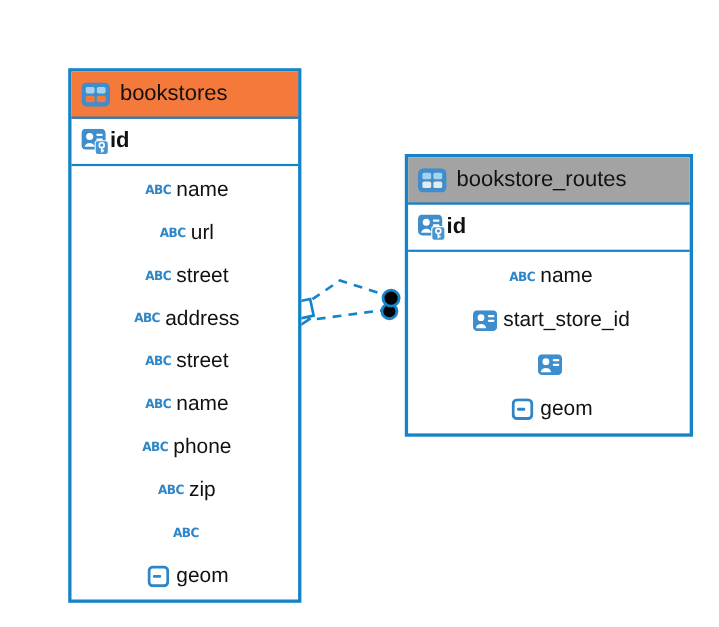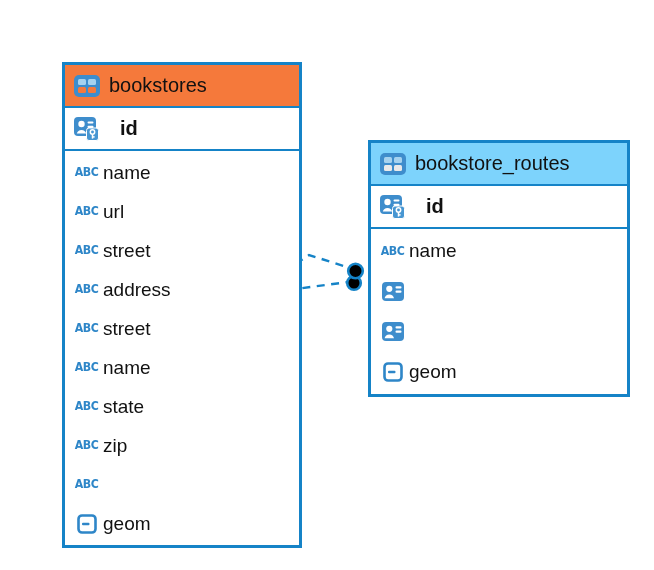--- a/index.html
+++ b/index.html
@@ -9,40 +9,40 @@
   }
   .connectors{position:absolute;left:0;top:0;}
   .dash{fill:none;stroke:#1583c7;stroke-width:2.4;stroke-dasharray:8 6.5;}
   .diamond{fill:#fff;stroke:#1583c7;stroke-width:2.4;}
   .dot{fill:#000;stroke:#1583c7;stroke-width:2.6;}
 
   .tbl{
     position:absolute;border:3px solid #1583c7;background:#fff;
     box-sizing:border-box;display:flex;flex-direction:column;
   }
-  .tbl-bookstores{left:62px;top:62px;width:240px;height:486px;}
+  .tbl-bookstores{left:62px;top:62px;width:212px;height:486px;}
   .tbl-routes{left:368px;top:140px;width:262px;height:257px;}
 
   .hdr{
     height:43px;flex:0 0 43px;display:flex;align-items:center;
     border-bottom:2px solid #1583c7;padding:0 6px 0 8px;box-sizing:border-box;
   }
   .hdr.orange{background:#f5793b;}
-  .hdr.gray{background:#7dd3fc;}
+  .hdr.gray{background:#a3a3a3;}
   .orange .cell-b{fill:#f5793b;}
   .gray .cell-b{fill:#e9e9e9;}
   .title{font-size:20px;margin-left:9px;white-space:nowrap;}
 
   .keyrow{
     height:43px;flex:0 0 43px;display:flex;align-items:center;
     border-bottom:2px solid #1583c7;padding:0 6px 0 8px;box-sizing:border-box;
   }
-  .keyrow .lbl{font-weight:bold;font-size:20px;margin-left:20px;}
-
-  .cols{flex:1 1 auto;display:flex;flex-direction:column;padding:2px 0;box-sizing:border-box;}
+  .keyrow .lbl{font-weight:bold;font-size:20px;margin-left:0;}
+
+  .cols{flex:1 1 auto;display:flex;flex-direction:column;padding:2px 0;box-sizing:border-box;align-items:center;}
   .row{flex:1 1 0;display:flex;align-items:center;padding:0 6px 0 8px;}
   .row .lbl{font-size:19px;margin-left:3px;white-space:nowrap;}
 
   .ic{display:inline-flex;align-items:center;justify-content:center;width:27px;flex:0 0 27px;}
   .abc{
     font-family:"DejaVu Sans",sans-serif;font-weight:bold;font-size:11px;
     color:#2e86c8;letter-spacing:-0.5px;transform:scaleY(1.05);
   }
 </style>
 </head>
@@ -132,21 +132,21 @@
       <div class="row">
         <span class="ic">
             <span class="abc">ABC</span>
           </span>
         <span class="lbl">name</span>
       </div>
       <div class="row">
         <span class="ic">
             <span class="abc">ABC</span>
           </span>
-        <span class="lbl">state</span>
+        <span class="lbl">phone</span>
       </div>
       <div class="row">
         <span class="ic">
             <span class="abc">ABC</span>
           </span>
         <span class="lbl">zip</span>
       </div>
       <div class="row">
         <span class="ic">
             <span class="abc">ABC</span>
@@ -205,20 +205,21 @@
       <div class="row">
         <span class="ic">
           <svg viewBox="0 0 22 19" width="22" height="19">
             <rect width="22" height="19" rx="4" fill="#3e8dcc"></rect>
             <circle cx="7.3" cy="6.8" r="3.1" fill="#fff"></circle>
             <path d="M2.6 16.3 a4.8 4.8 0 0 1 9.4 0 z" fill="#fff"></path>
             <rect x="13.5" y="4.3" width="6" height="2.1" rx="1" fill="#fff"></rect>
             <rect x="13.5" y="8.6" width="6" height="2.1" rx="1" fill="#fff"></rect>
           </svg>
         </span>
+        <span class="lbl">start_store_id</span>
       </div>
       <div class="row">
         <span class="ic">
           <svg viewBox="0 0 22 19" width="22" height="19">
             <rect width="22" height="19" rx="4" fill="#3e8dcc"></rect>
             <circle cx="7.3" cy="6.8" r="3.1" fill="#fff"></circle>
             <path d="M2.6 16.3 a4.8 4.8 0 0 1 9.4 0 z" fill="#fff"></path>
             <rect x="13.5" y="4.3" width="6" height="2.1" rx="1" fill="#fff"></rect>
             <rect x="13.5" y="8.6" width="6" height="2.1" rx="1" fill="#fff"></rect>
           </svg>

